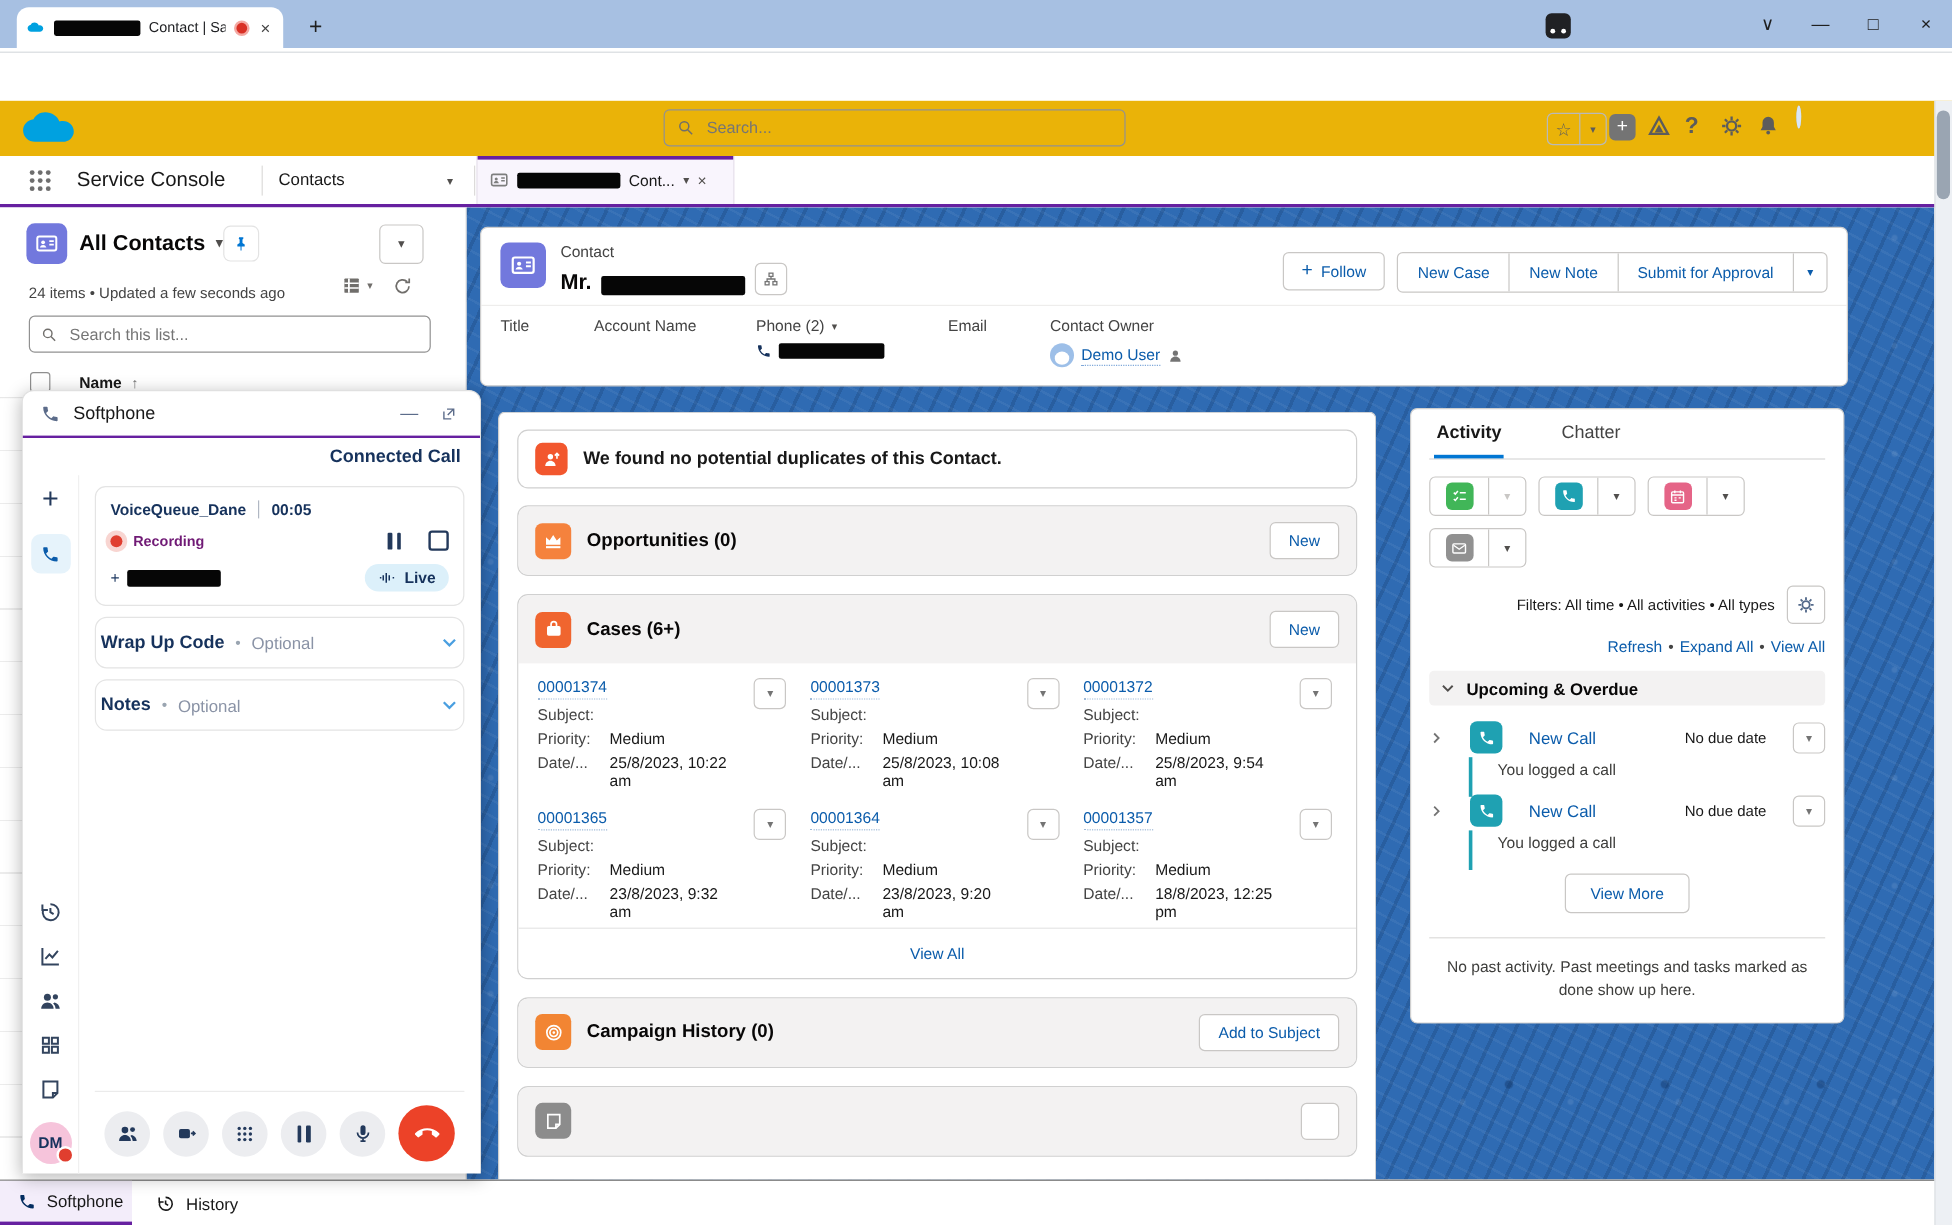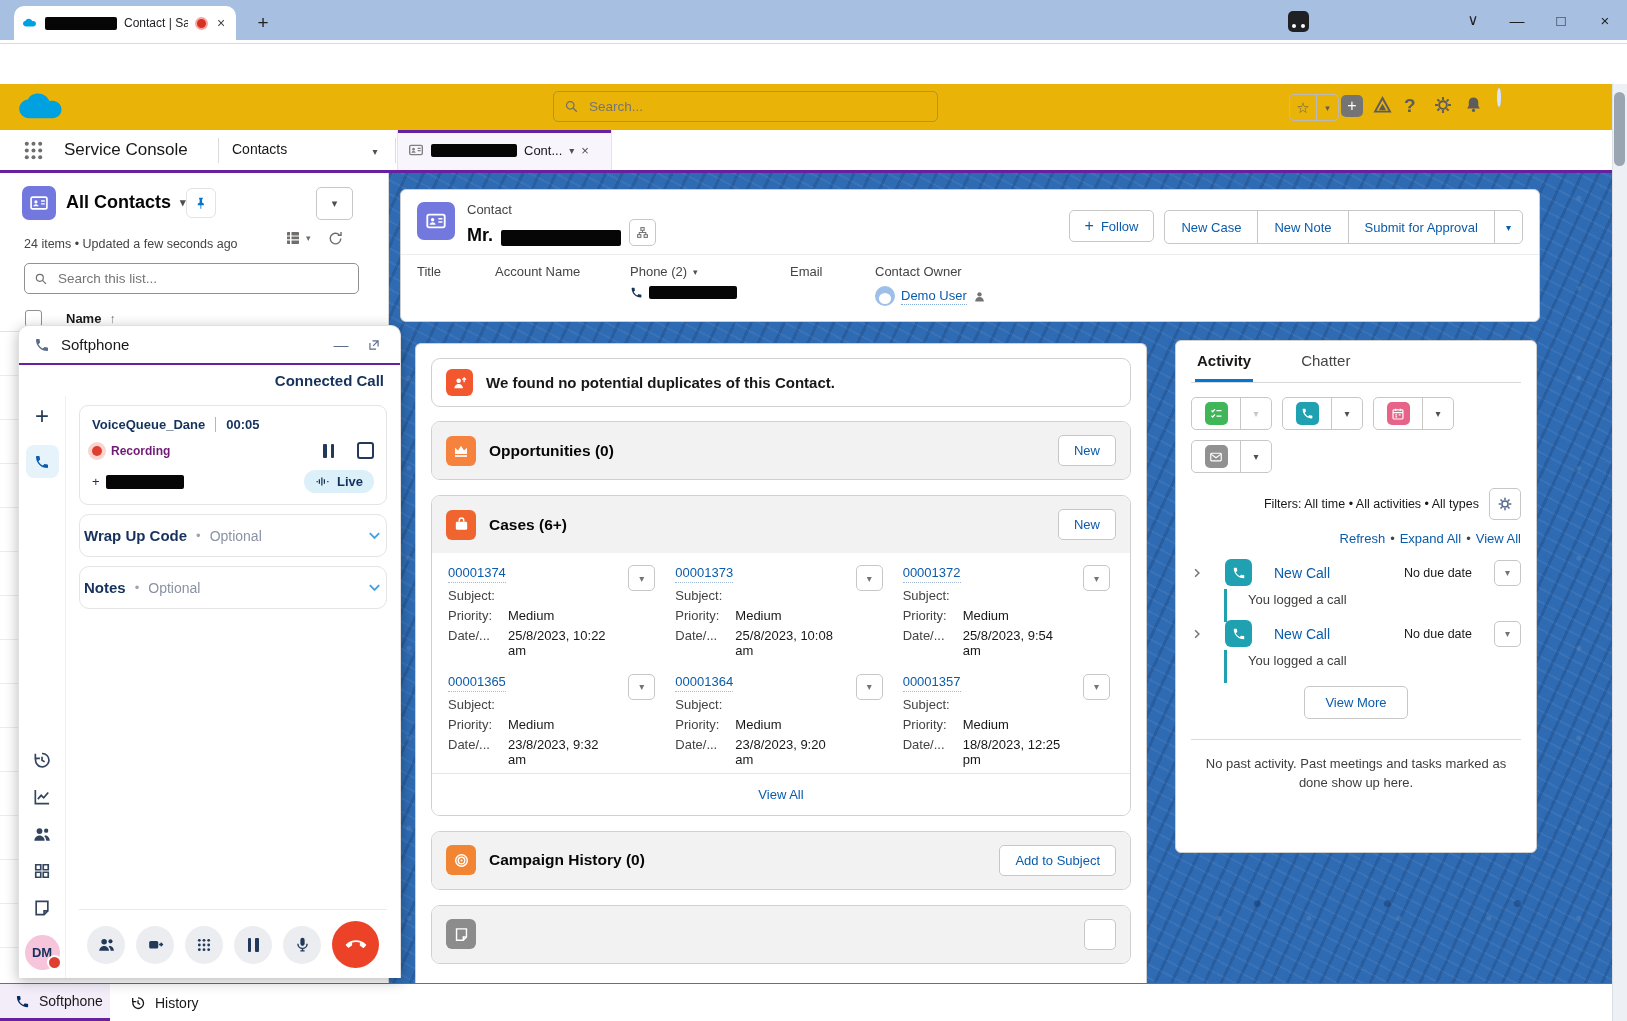--- a/index.html
+++ b/index.html
@@ -844,20 +844,26 @@
         <span>Filters: All time • All activities • All types</span>
         <span class="gearbtn">
             <svg class="sv" width="16" height="16">
               <use href="#i-gear"></use>
             </svg>
           </span>
       </div>
       <div class="alinks">
         <a href="#">Refresh</a><span class="sep">•</span><a href="#">Expand All</a><span class="sep">•</span><a href="#">View All</a>
       </div>
+      <div class="asection">
+        <svg class="sv" width="13" height="13" style="color:#514F4D">
+            <use href="#i-chev"></use>
+          </svg>
+        <span>Upcoming &amp; Overdue</span>
+      </div>
 
       <div class="aitem">
         <span class="connector"></span>
         <div class="r1">
           <svg class="sv itemchev" width="12" height="12" style="transform:rotate(-90deg)">
               <use href="#i-chev"></use>
             </svg>
           <span class="callchip">
               <svg class="sv" width="14" height="14">
                 <use href="#i-phone"></use>

